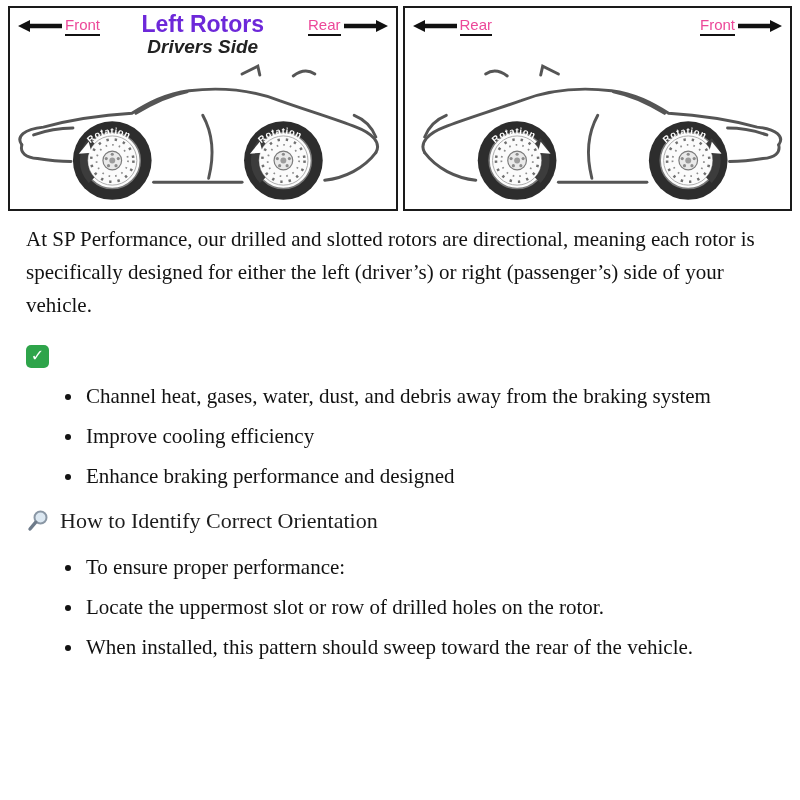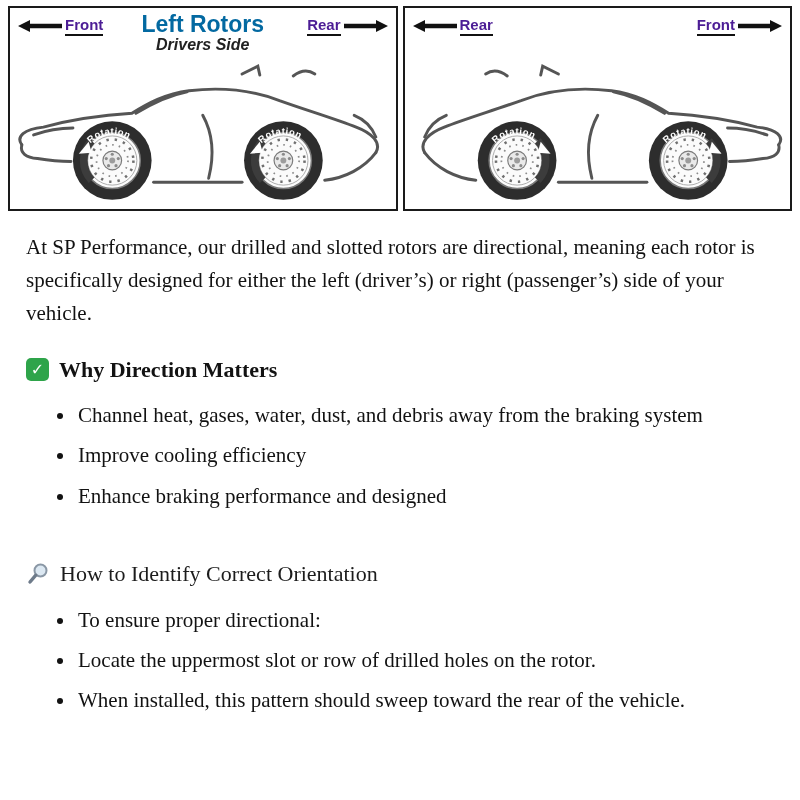--- a/index.html
+++ b/index.html
@@ -5,38 +5,38 @@
   html,body{margin:0;padding:0;background:#fff;}
   body{width:800px;font-family:"Liberation Serif",serif;color:#121212;}
 
   
   .diagram{display:flex;gap:5px;margin:6px 8px 0;}
   .panel{flex:1;border:2.5px solid #1a1a1a;background:#fff;height:205px;box-sizing:border-box;overflow:hidden;}
   .panel-header{position:relative;height:50px;font-family:"Liberation Sans",sans-serif;}
   .dir{position:absolute;top:9px;display:flex;align-items:center;gap:3px;}
   .dir-left{left:8px;}
   .dir-right{right:8px;}
-  .dir-label{font-weight:bold;font-size:15px;border-bottom:2px solid #111;line-height:1.1;color:#4c1d95;}
+  .dir-label{font-weight:normal;font-size:15px;border-bottom:2px solid #111;line-height:1.1;color:#ec4899;}
   .titles{text-align:center;padding-top:4px;}
-  .panel-title{font-weight:bold;font-size:23px;color:#0369a1;line-height:1.05;}
-  .panel-subtitle{font-weight:bold;font-style:italic;font-size:16px;color:#222;}
+  .panel-title{font-weight:bold;font-size:23px;color:#6d28d9;line-height:1.05;}
+  .panel-subtitle{font-weight:bold;font-style:italic;font-size:19px;color:#222;}
   .car-svg{display:block;width:100%;height:150px;}
   .car-line{stroke:#555;stroke-width:3;fill:none;stroke-linecap:round;}
   .rot{font-family:"Liberation Sans",sans-serif;font-size:9.5px;font-weight:bold;fill:#fff;letter-spacing:.5px;}
   .dir-arrow{display:block;}
 
   
-  .article{padding:12px 26px 10px;font-size:21px;line-height:1.58;}
+  .article{padding:4px 26px 10px;font-size:21px;line-height:1.58;}
   .intro{margin:8px 0 16px;}
   .sec-head{display:flex;align-items:center;gap:10px;font-size:22px;margin:22px 0 12px;}
   .sec-head.bold{font-weight:bold;}
-  .sec-head.regular{font-weight:normal;color:#1c1c1c;margin-top:44px;}
+  .sec-head.regular{font-weight:normal;color:#1c1c1c;margin-top:11px;}
   .lead{margin:0 0 12px;}
   ul.bullets{margin:0 0 6px;padding-left:46px;}
-  ul.bullets li{margin:0 4px 7px;padding-left:2px;}
+  ul.bullets li{margin:0 12px 7px;padding-left:2px;}
   .check-badge{width:23px;height:23px;background:#2ea44a;border-radius:5px;color:#fff;
     display:inline-flex;align-items:center;justify-content:center;
     font-family:"DejaVu Sans",sans-serif;font-size:16px;font-weight:bold;flex:0 0 auto;}
   .mag-icon{flex:0 0 auto;display:block;}
 </style>
 </head>
 <body>
 
 <svg width="0" height="0" style="position:absolute" aria-hidden="true">
   <defs>
@@ -138,37 +138,36 @@
     </svg>
   </div>
 </div>
 
 <div class="article">
 
   <p class="intro">At SP Performance, our drilled and slotted rotors are directional, meaning each rotor is specifically designed for either the left (driver’s) or right (passenger’s) side of your vehicle.</p>
 
   <div class="sec-head bold">
     <span class="check-badge">✓</span>
-    <span>Why Direction Matters</span>
   </div>
 
 
   <ul class="bullets">
     <li>Channel heat, gases, water, dust, and debris away from the braking system</li>
     <li>Improve cooling efficiency</li>
     <li>Enhance braking performance and designed</li>
   </ul>
 
   <div class="sec-head regular">
     <svg class="mag-icon" width="24" height="24" viewBox="0 0 24 24">
       <circle cx="14.5" cy="8.5" r="6" fill="#dce8f2" stroke="#8a97a5" stroke-width="2"></circle>
       <line x1="9.8" y1="13.2" x2="4" y2="20" stroke="#6e7b8a" stroke-width="3.4" stroke-linecap="round"></line>
     </svg>
     <span>How to Identify Correct Orientation</span>
   </div>
 
   <ul class="bullets">
-    <li>To ensure proper directional:</li>
+    <li>To ensure proper performance:</li>
     <li>Locate the uppermost slot or row of drilled holes on the rotor.</li>
     <li>When installed, this pattern should sweep toward the rear of the vehicle.</li>
   </ul>
 
 </div>
 
 </body></html>

